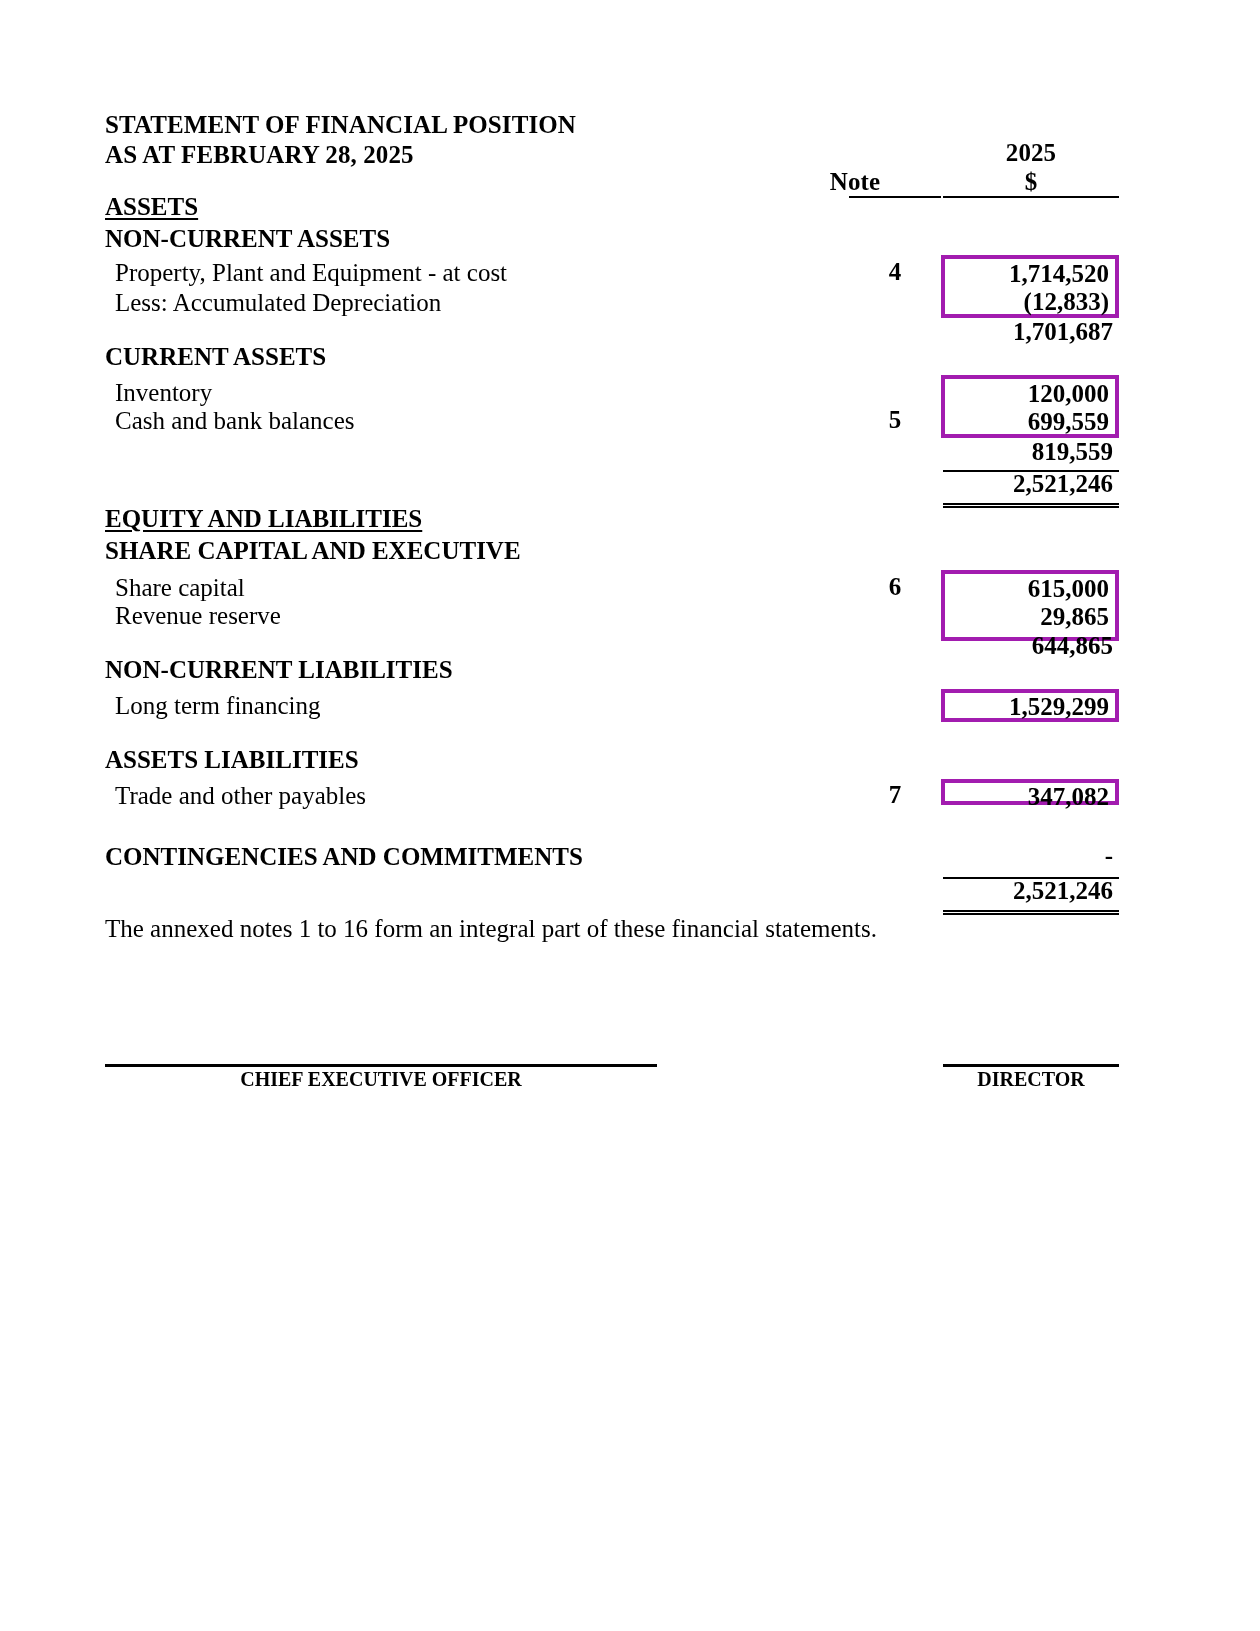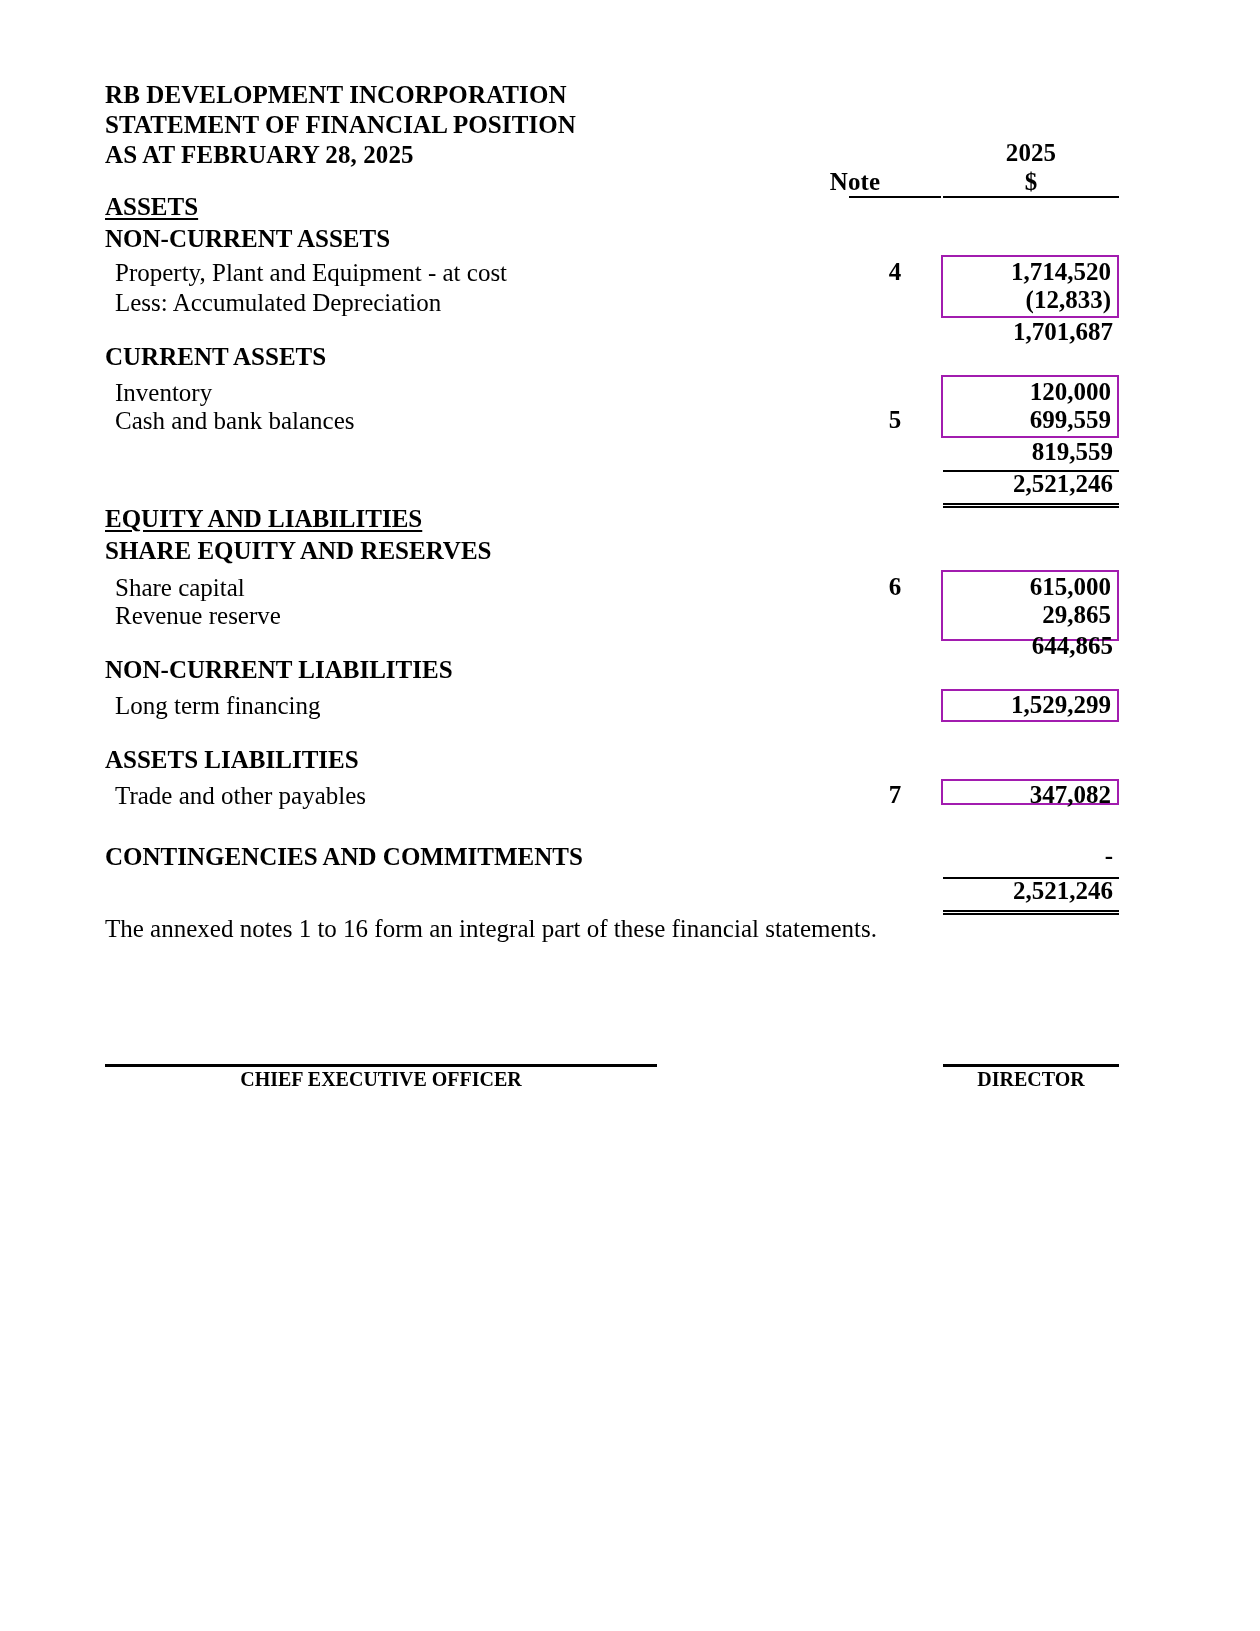--- a/index.html
+++ b/index.html
@@ -76,21 +76,21 @@
 
   
   .col-note { left: 845px; width: 100px; }
   .col-amt  { left: 943px; width: 176px; }
 
   
   .valbox {
     position: absolute;
     left: 941px;
     width: 178px;
-    border: 2px solid #a21caf;
+    border: 4px solid #a21caf;
     box-sizing: border-box;
   }
   .valbox .amount {
     padding-right: 6px;
     box-sizing: border-box;
     width: 100%;
   }
 
   
   .rule-single {
@@ -123,21 +123,20 @@
   .sig-rule {
     position: absolute;
     border-top: 3px solid #000;
   }
 </style>
 </head>
 <body>
 
 <div class="page">
 
-  <div class="abs hdr-line" style="left:105px; top:80px;">RB DEVELOPMENT INCORPORATION</div>
   <div class="abs hdr-line" style="left:105px; top:110px;">STATEMENT OF FINANCIAL POSITION</div>
   <div class="abs hdr-line" style="left:105px; top:140px;">AS AT FEBRUARY 28, 2025</div>
 
   <div class="abs hdr-line" style="left:943px; top:138px; width:176px; text-align:center;">2025</div>
   <div class="abs hdr-line" style="left:805px; top:167px; width:100px; text-align:center;">Note</div>
   <div class="abs hdr-line" style="left:943px; top:167px; width:176px; text-align:center;">$</div>
   <div class="rule-note-hdr" style="top:196px;"></div>
   <div class="rule-amt-hdr" style="top:196px;"></div>
 
   <div class="abs sec-head underline" style="left:105px; top:192px;text-align:center;">ASSETS</div>
@@ -166,21 +165,21 @@
     <div class="amount">699,559</div>
   </div>
 
   <div class="abs amount col-amt" style="top:438px; padding-right:6px; box-sizing:border-box;">819,559</div>
 
   <div class="rule-single" style="top:470px;"></div>
   <div class="abs amount col-amt" style="top:470px; padding-right:6px; box-sizing:border-box;">2,521,246</div>
   <div class="rule-double" style="top:503px;"></div>
 
   <div class="abs sec-head underline" style="left:105px; top:504px;">EQUITY AND LIABILITIES</div>
-  <div class="abs sec-head" style="left:105px; top:536px;">SHARE EQUITY AND RESERVES</div>
+  <div class="abs sec-head" style="left:105px; top:536px;">SHARE CAPITAL AND EXECUTIVE</div>
 
   <div class="abs item-label" style="left:115px; top:573px;">Share capital</div>
   <div class="abs note-num col-note" style="top:573px;">6</div>
   <div class="abs item-label" style="left:115px; top:601px;">Revenue reserve</div>
 
   <div class="valbox" style="top:570px; height:71px;">
     <div class="amount" style="margin-top:1px;">615,000</div>
     <div class="amount">29,865</div>
   </div>
 

